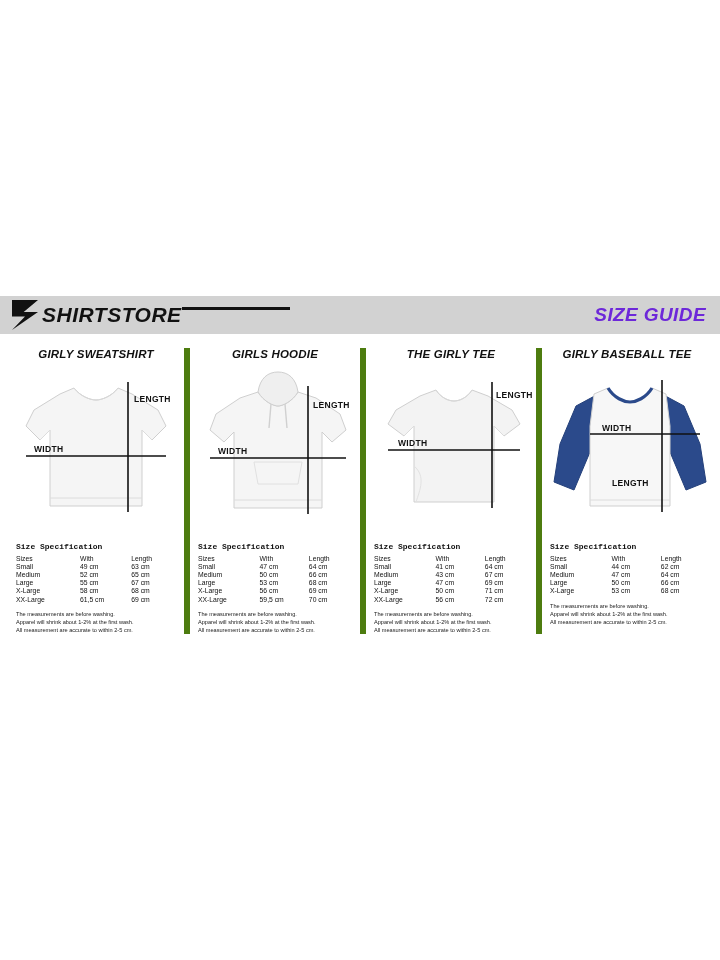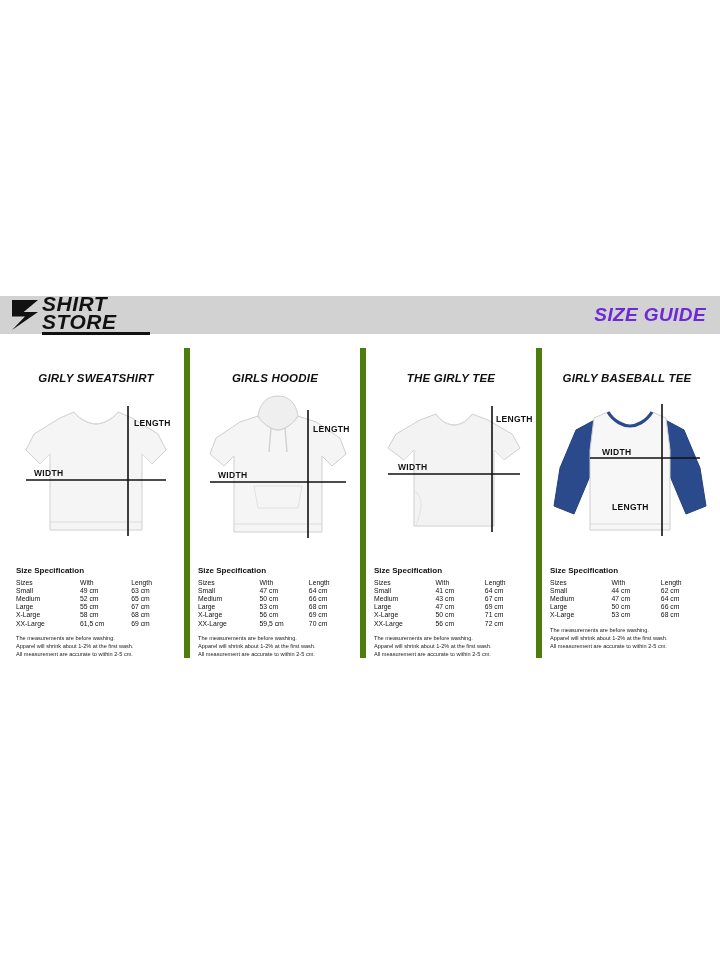--- a/index.html
+++ b/index.html
@@ -47,21 +47,21 @@
   }
   .logo-mark .bolt {
     position: absolute;
     left: 0; top: 0;
     width: 26px; height: 30px;
     background: #111;
     clip-path: polygon(0% 0%, 100% 0%, 45% 40%, 100% 40%, 0% 100%, 50% 55%, 0% 55%);
   }
   .logo-text {
     display: flex;
-    flex-direction: column;
+    flex-direction: row;
     justify-content: center;
     line-height: 0.86;
   }
   .logo-text .l1, .logo-text .l2 {
     font-family: "Liberation Sans", sans-serif;
     font-weight: bold;
     font-style: italic;
     font-size: 21px;
     letter-spacing: 0.5px;
     color: #111;
@@ -99,21 +99,20 @@
     border-left: 6px solid #4d7c0f;
   }
   .col-title {
     font-weight: bold;
     font-style: italic;
     font-size: 11.5px;
     color: #111;
     text-align: center;
     margin-bottom: 6px;
     letter-spacing: 0.2px;
-    margin-top: 24px;
   }
 
   
   .garment {
     position: relative;
     height: 170px;
     margin: 0 auto 6px auto;
   }
   .garment svg { display: block; }
 
@@ -125,20 +124,21 @@
     letter-spacing: 0.3px;
     white-space: nowrap;
   }
 
   
   .spec-title {
     font-weight: bold;
     font-size: 8px;
     color: #111;
     margin: 2px 0 3px 0;
+    font-family: Liberation Mono, monospace;
   }
   table.spec {
     width: 100%;
     border-collapse: collapse;
     font-size: 6.8px;
     color: #111;
   }
   table.spec th {
     text-align: left;
     font-weight: normal;

